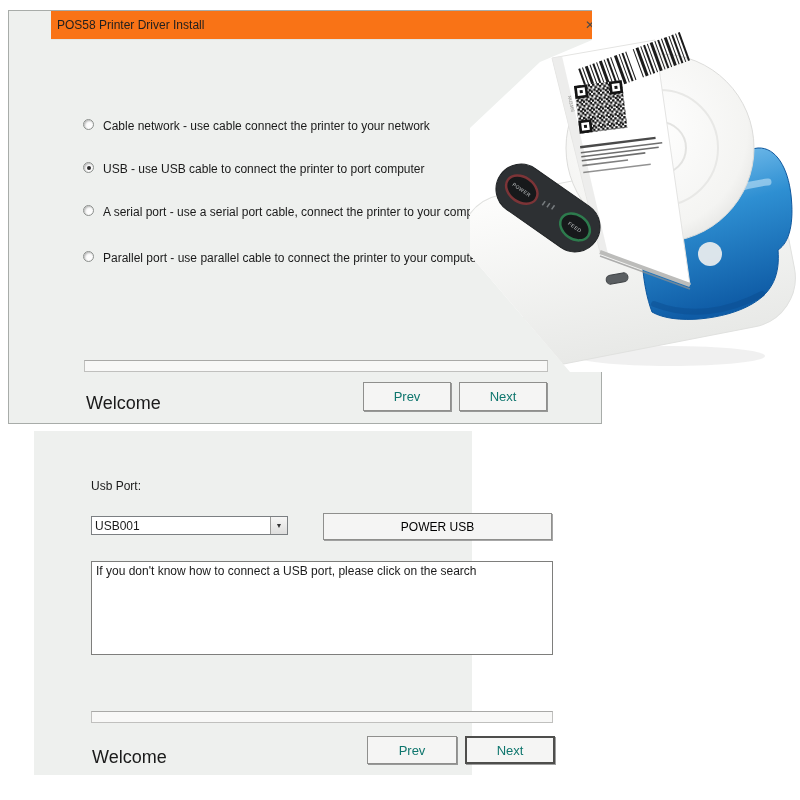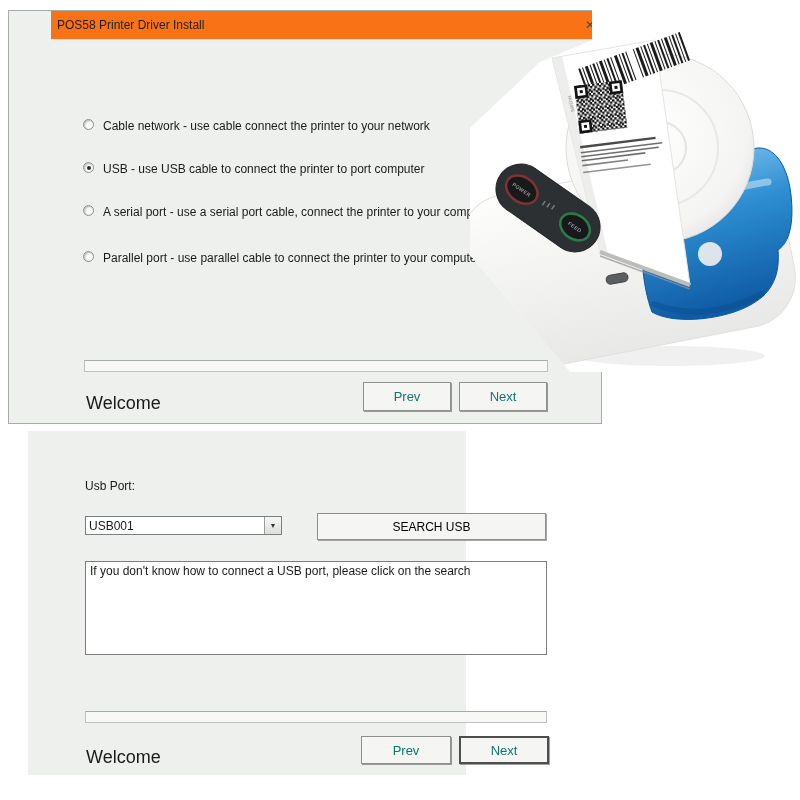--- a/index.html
+++ b/index.html
@@ -10,21 +10,21 @@
     font-family:"Liberation Sans", sans-serif;
     color:#1a1a1a; font-size:12px;
   }
   
   .win { position:absolute; background:#eef0ee; }
   #installer-win {
     left:8px; top:10px; width:594px; height:414px;
     border:1px solid #a8aca9; z-index:1;
   }
   #usb-win {
-    left:28px; top:431px; width:438px; height:344px; z-index:3;
+    left:34px; top:431px; width:438px; height:344px; z-index:3;
   }
   .titlebar {
     position:absolute; left:0; top:0; right:0; height:29px;
     background:#f97316; border-bottom:1px solid #e4e6e3;
     display:flex; align-items:center; padding-left:6px;margin-left:42px;
   }
   .titlebar .title { font-size:12px; color:#1f1f1f; }
   .close-x {
     position:absolute; right:3px; top:6px; width:16px; height:16px;
     font-size:12px; color:#4a4a4a; text-align:center; line-height:16px;
@@ -260,21 +260,21 @@
   </svg>
 
   <section class="win" id="usb-win">
     <div class="field-label" style="left:57px; top:48px;">Usb Port:</div>
 
     <div class="combo">
       <span class="val">USB001</span>
       <span class="arrow">▼</span>
     </div>
 
-    <button class="search-btn">SEARCH USB</button>
+    <button class="search-btn">POWER USB</button>
 
     <div class="infobox">If you don't know how to connect a USB port, please click on the search</div>
 
     <div class="progress" style="left:57px; top:280px; width:462px;">
       <div class="fill" style="width: 0%;"></div>
     </div>
     <div class="status" style="left:58px; top:316px;">Welcome</div>
     <button class="btn" style="left:333px; top:305px; width:90px; height:28px;">Prev</button>
     <button class="btn default" style="left:431px; top:305px; width:90px; height:28px;">Next</button>
   </section>

